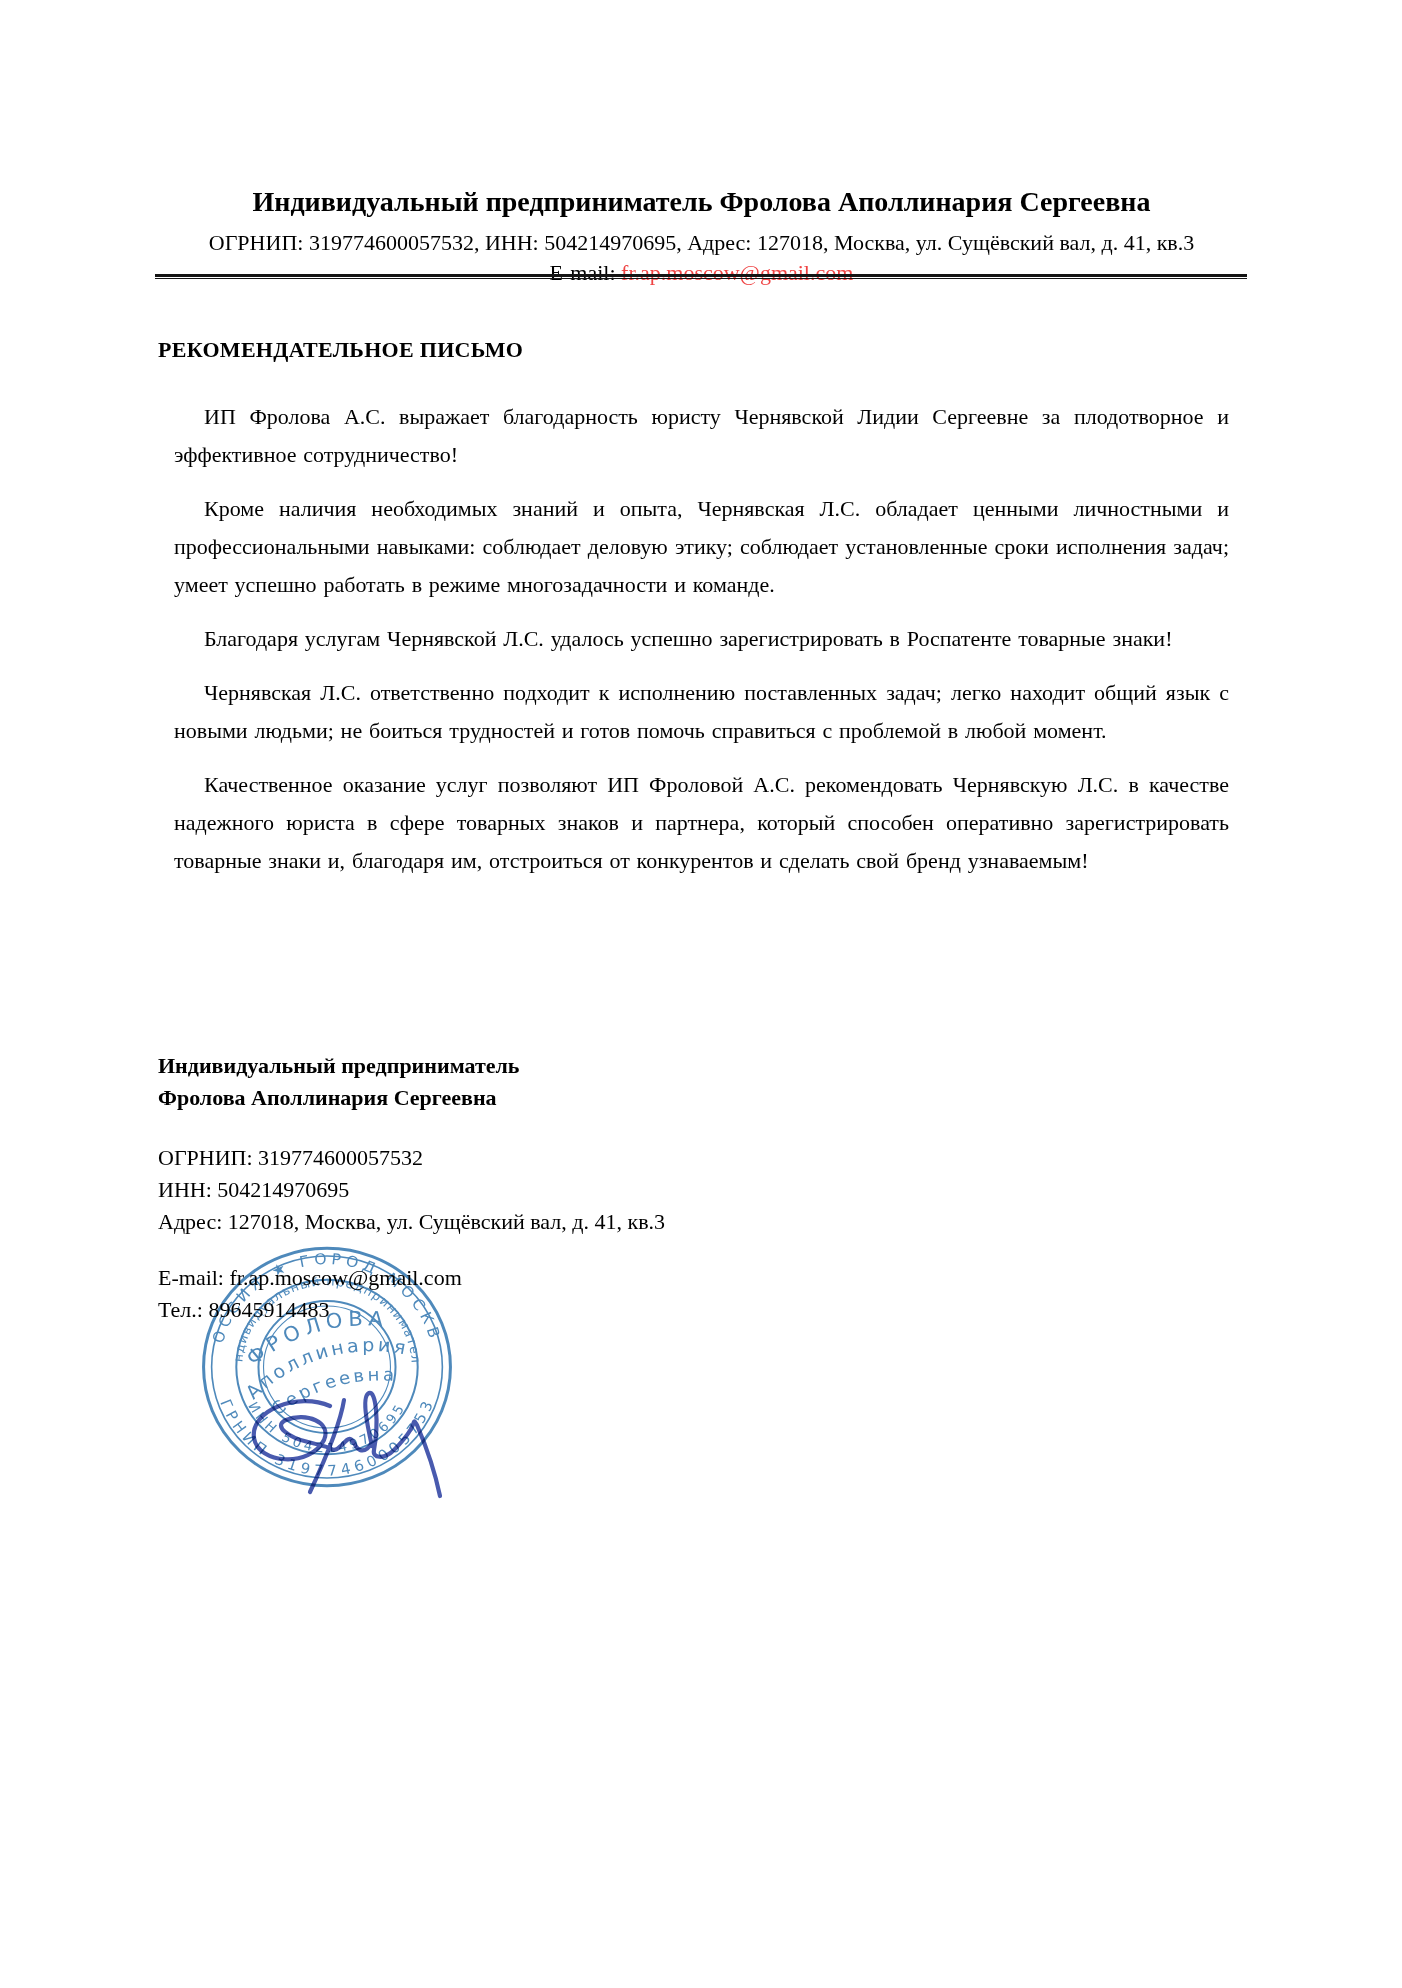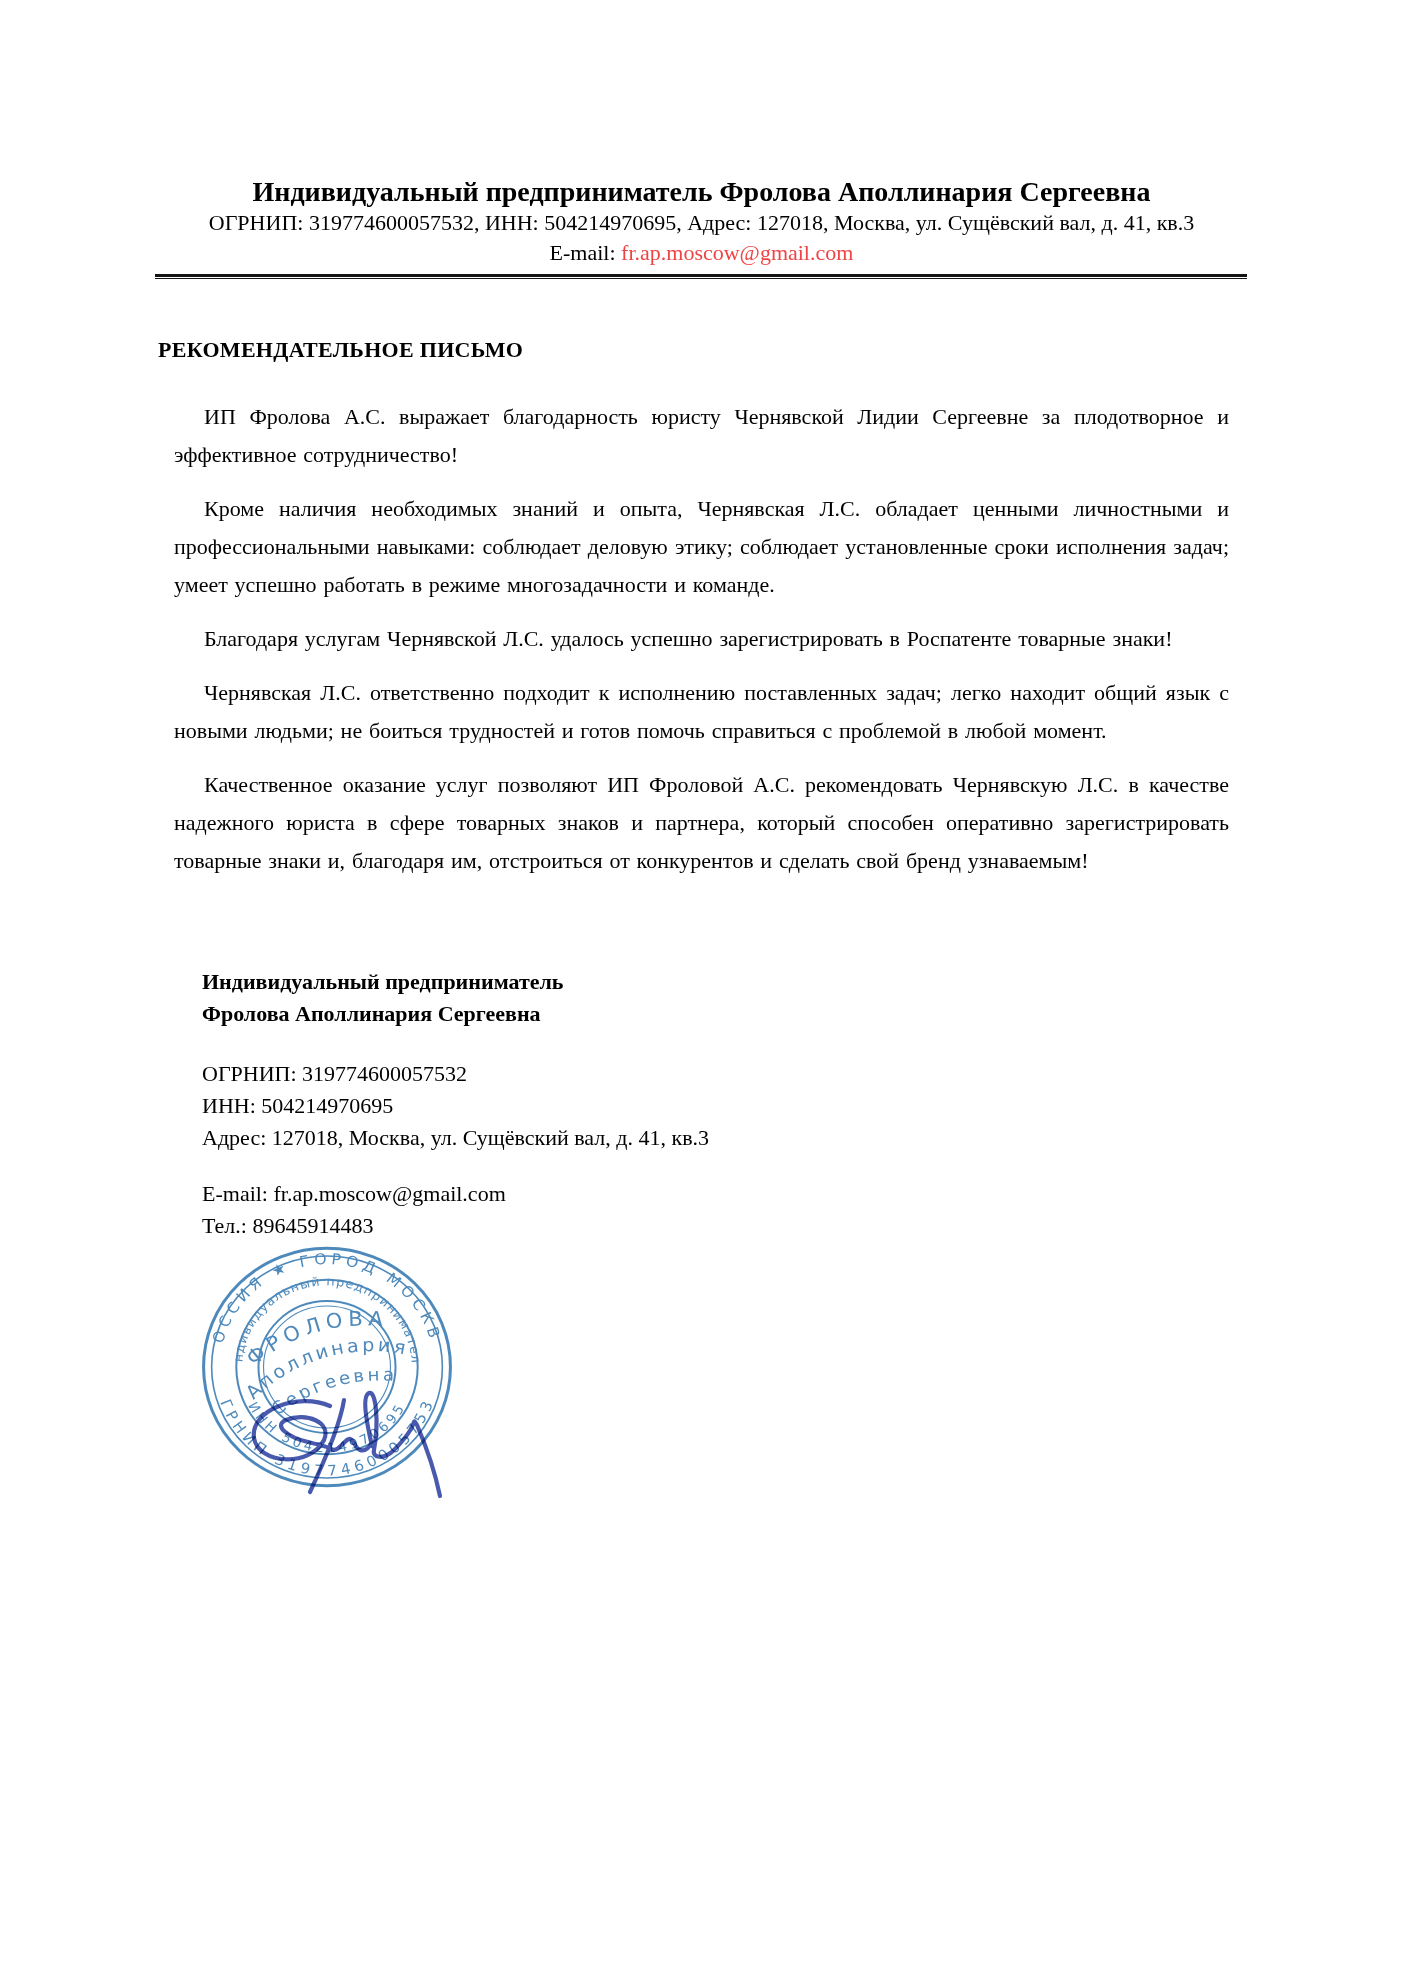--- a/index.html
+++ b/index.html
@@ -10,21 +10,21 @@
     font-family:"Liberation Serif","DejaVu Serif",serif;
     color:#000;
     overflow:hidden;
   }
   
   .header{
     position:absolute;top:176px;left:158px;width:1087px;
     text-align:center;
   }
   .header .title{
-    font-size:28px;font-weight:bold;line-height:32px;margin:0;
+    font-size:28px;font-weight:bold;line-height:32px;margin:10px;
   }
   .header .requisites{
     font-size:22px;line-height:30px;
   }
   .header .email-line{
     font-size:22px;line-height:30px;
   }
   .header .email-line a{
     color:#ef4444;text-decoration:none;
   }
@@ -45,22 +45,22 @@
   .letter p{
     margin:16px;
     font-size:22px;line-height:38px;
     text-align:justify;
     text-indent:30px;
     word-spacing:0.06em;
   }
   .letter p.first{margin-top:34px;}
   
   .sig-block{
-    position:absolute;top:966px;left:158px;width:1087px;
-    font-size:22px;line-height:32px;margin-left:44px;
+    position:absolute;top:1050px;left:158px;width:1087px;
+    font-size:22px;line-height:32px;
   }
   .sig-block .b{font-weight:bold;}
   .sig-block .gap1{height:28px;}
   .sig-block .gap2{height:24px;}
   
   .sig-line{
     position:absolute;top:1432px;left:158px;width:1087px;
     font-size:22px;line-height:32px;white-space:nowrap;
   }
   .sig-line .blank{

